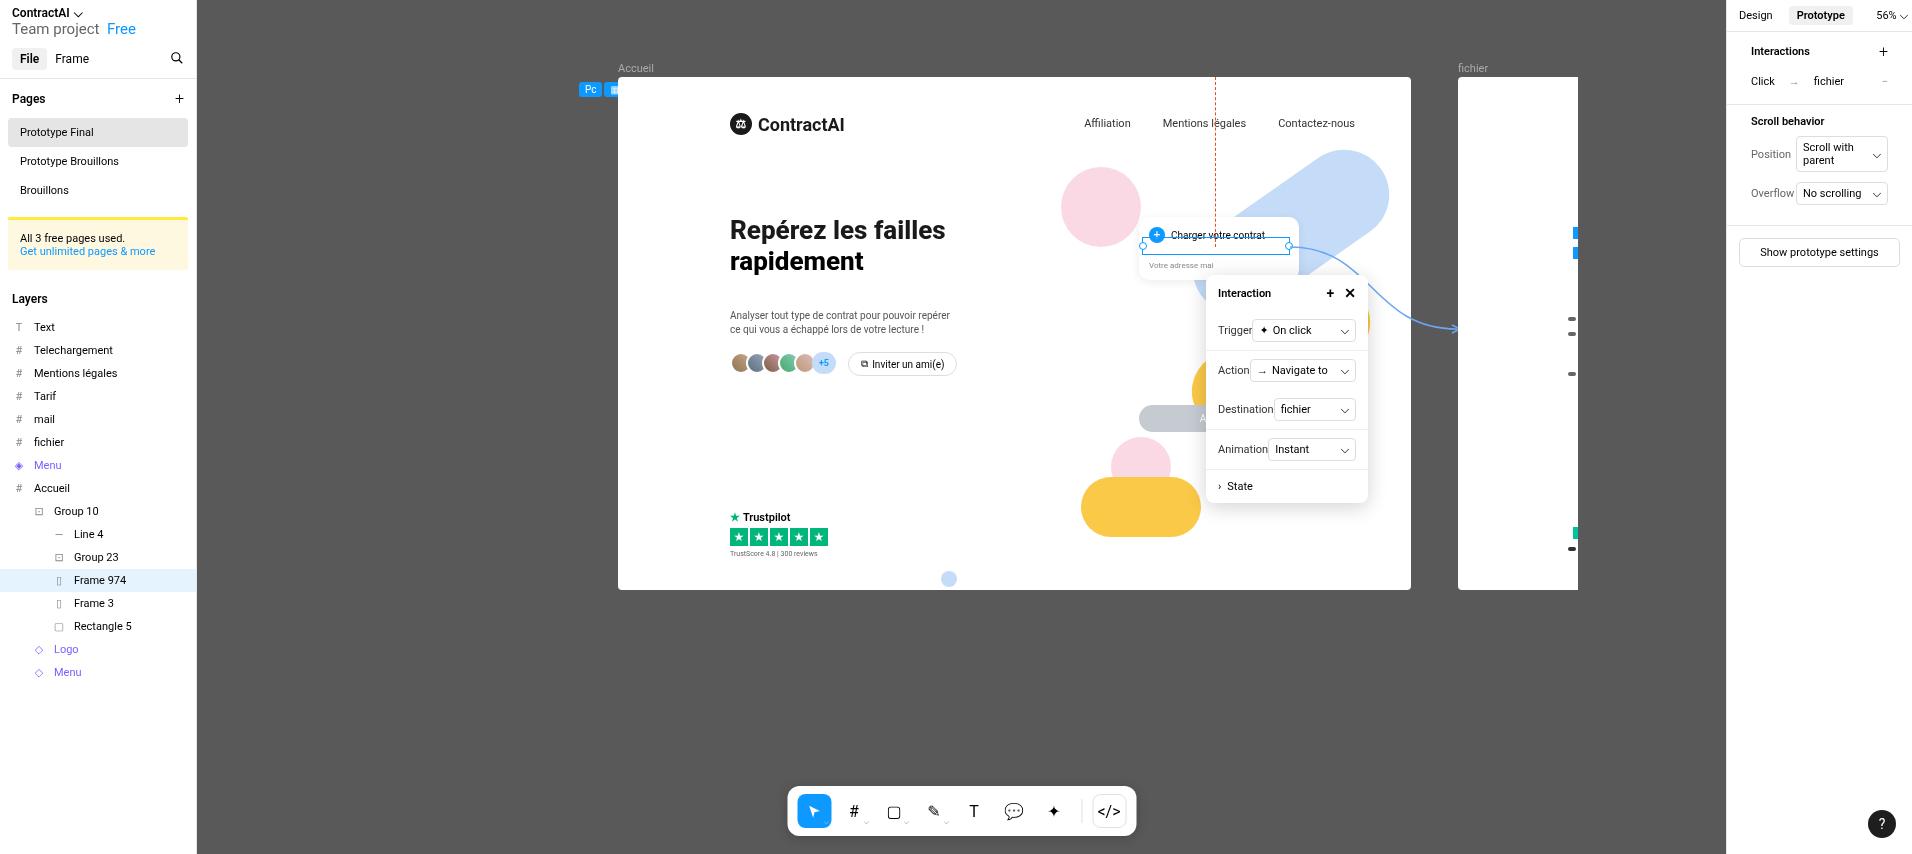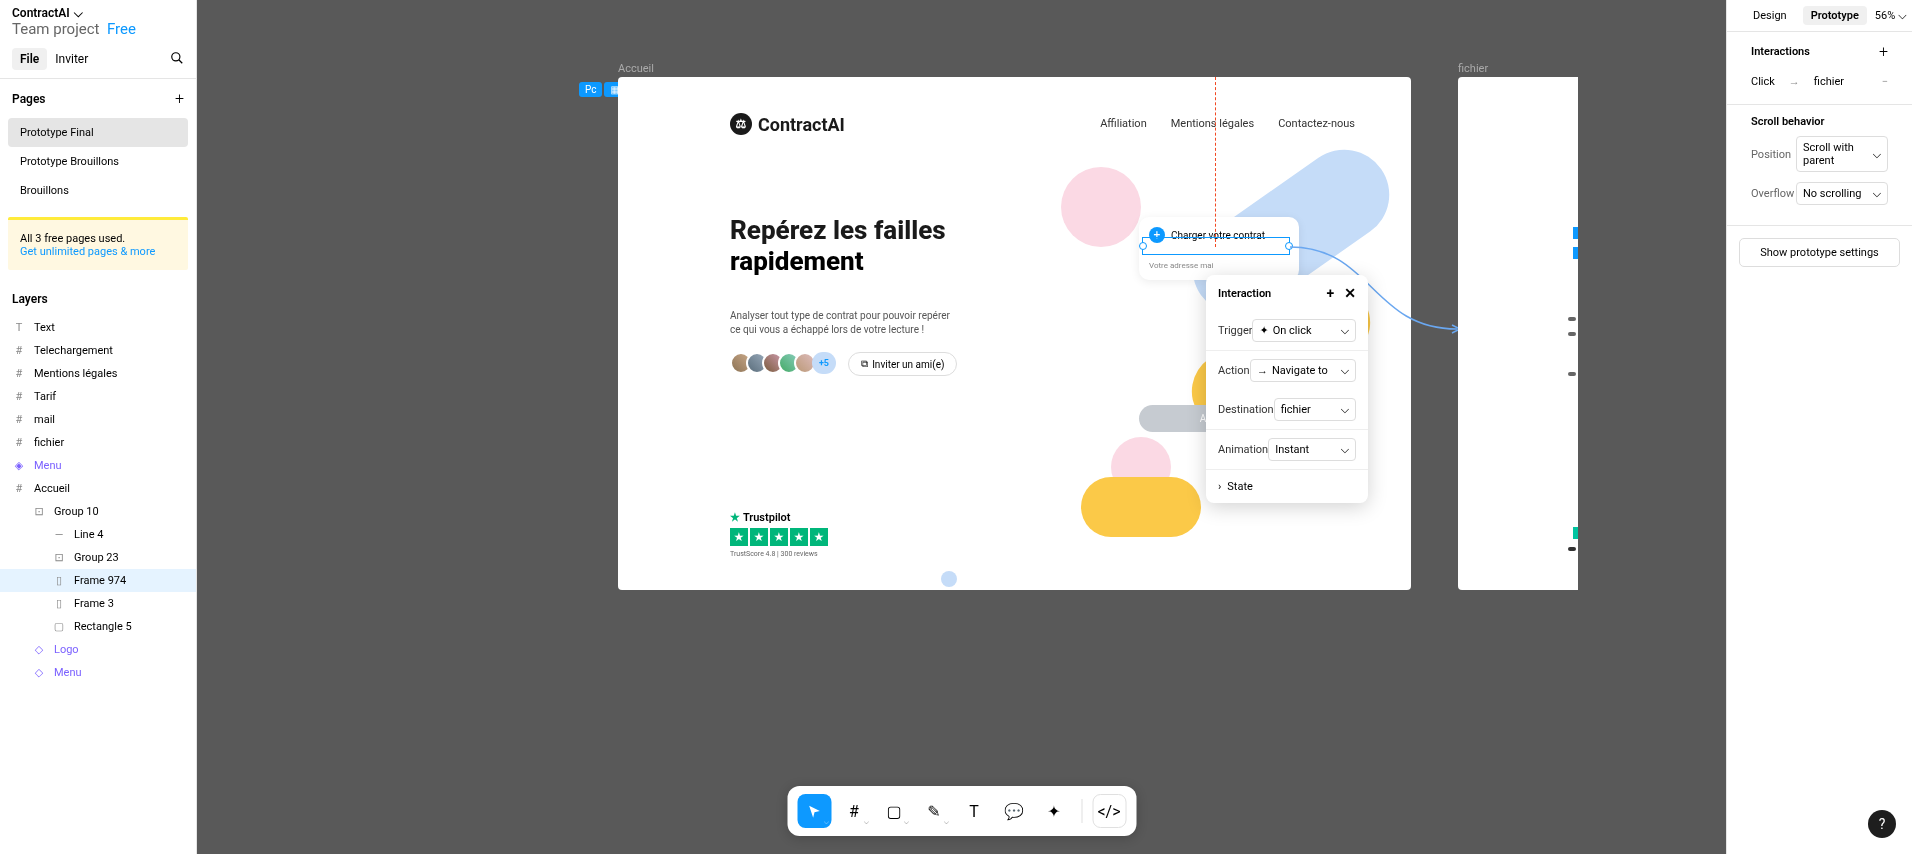--- a/index.html
+++ b/index.html
@@ -31,21 +31,21 @@
 .indent-2 { padding-left: 52px; }
 
 
 .canvas { flex: 1; background: #595959; position: relative; overflow: hidden; }
 .frame-label { position: absolute; font-size: 11px; color: #aaa; }
 .frame-badge { position: absolute; display: flex; gap: 2px; align-items: center; }
 .frame-badge span { background: #0d99ff; color: #fff; font-size: 10px; padding: 2px 6px; border-radius: 3px; }
 .frame-accueil { position: absolute; left: 421px; top: 77px; width: 793px; height: 513px; background: #fff; border-radius: 4px; overflow: hidden; }
 .logo { position: absolute; left: 112px; top: 36px; display: flex; align-items: center; gap: 6px; font-size: 18px; font-weight: 700; color: #1a1a1a; }
 .logo-icon { width: 22px; height: 22px; border-radius: 50%; background: #1a1a1a; display: flex; align-items: center; justify-content: center; color: #fff; font-size: 12px; }
-.nav { position: absolute; right: 56px; top: 40px; display: flex; gap: 24px; font-size: 11px; color: #333; }
+.nav { position: absolute; right: 56px; top: 40px; display: flex; gap: 32px; font-size: 11px; color: #333; }
 .shapes { position: absolute; right: 40px; top: 80px; width: 320px; height: 380px; }
 .pill-blue { position: absolute; width: 220px; height: 90px; background: #c5dcf8; border-radius: 60px; transform: rotate(-35deg); right: -30px; top: 30px; }
 .pill-yellow { position: absolute; width: 200px; height: 80px; background: #fbc948; border-radius: 60px; transform: rotate(-35deg); right: -10px; top: 160px; }
 .pill-yellow2 { position: absolute; width: 120px; height: 60px; background: #fbc948; border-radius: 60px; left: 30px; bottom: 0; }
 .circ-pink { position: absolute; width: 80px; height: 80px; background: #fbd9e4; border-radius: 50%; left: 10px; top: 10px; }
 .circ-pink2 { position: absolute; width: 60px; height: 60px; background: #fbd9e4; border-radius: 50%; left: 60px; bottom: 40px; }
 .circ-blue-sm { position: absolute; width: 16px; height: 16px; background: #c5dcf8; border-radius: 50%; left: -110px; bottom: -50px; }
 .hero-title { position: absolute; left: 112px; top: 138px; font-size: 26px; font-weight: 800; color: #1a1a1a; line-height: 1.18; }
 .hero-title .accent { color: #000000; }
 .hero-sub { position: absolute; left: 112px; top: 232px; font-size: 10px; color: #555; max-width: 230px; line-height: 1.4; }
@@ -90,21 +90,21 @@
 
 
 .toolbar { position: absolute; bottom: 18px; left: 50%; transform: translateX(-50%); background: #fff; border-radius: 12px; box-shadow: 0 2px 12px rgba(0,0,0,0.2); padding: 8px 10px; display: flex; align-items: center; gap: 6px; }
 .tool { width: 34px; height: 34px; border-radius: 8px; display: flex; align-items: center; justify-content: center; font-size: 16px; cursor: pointer; position: relative; }
 .tool.active { background: #0d99ff; color: #fff; }
 .tool .chev { font-size: 7px; position: absolute; right: 2px; bottom: 2px; }
 .tool-sep { width: 1px; height: 24px; background: #e0e0e0; margin: 0 4px; }
 
 
 .right-panel { width: 186px; background: #fff; border-left: 1px solid #e5e5e5; display: flex; flex-direction: column; font-size: 11px; }
-.rp-tabs { display: flex; align-items: center; padding: 6px 18px; gap: 8px; border-bottom: 1px solid #e5e5e5; }
+.rp-tabs { display: flex; align-items: center; padding: 6px 4px; gap: 8px; border-bottom: 1px solid #e5e5e5; }
 .rp-tab { padding: 3px 8px; border-radius: 4px; cursor: pointer; }
 .rp-tab.active { background: #f0f0f0; font-weight: 600; }
 .rp-zoom { margin-left: auto; font-size: 11px; display: flex; align-items: center; gap: 3px; }
 .rp-section { padding: 10px 24px; border-bottom: 1px solid #e5e5e5; }
 .rp-section-h { display: flex; justify-content: space-between; align-items: center; font-weight: 600; margin-bottom: 8px; }
 .interaction-item { display: flex; align-items: center; gap: 14px; padding: 6px 0; }
 .interaction-item .arrow { color: #888; }
 .rp-row { display: flex; justify-content: space-between; align-items: center; margin-bottom: 10px; }
 .rp-row label { color: #666; }
 .rp-select { border: 1px solid #ddd; border-radius: 4px; padding: 4px 6px; width: 92px; display: flex; justify-content: space-between; align-items: center; cursor: pointer; }
@@ -123,21 +123,21 @@
       <span>ContractAI</span>
       <span>⌵</span>
     </div>
     <div class="project-sub">
       <span>Team project</span>
       &nbsp;<span class="free">Free</span>
     </div>
   </div>
   <div class="tab-row">
     <div class="tab active">File</div>
-    <div class="tab">Inviter</div>
+    <div class="tab">Frame</div>
     <div class="search-icon">
       <svg width="14" height="14" viewBox="0 0 24 24" fill="none" stroke="currentColor" stroke-width="2">
           <circle cx="10" cy="10" r="7"></circle>
           <line x1="21" y1="21" x2="15" y2="15"></line>
         </svg>
     </div>
   </div>
   <div class="section-header">
     <span>Pages</span>
     <span class="plus-icon">+</span>

